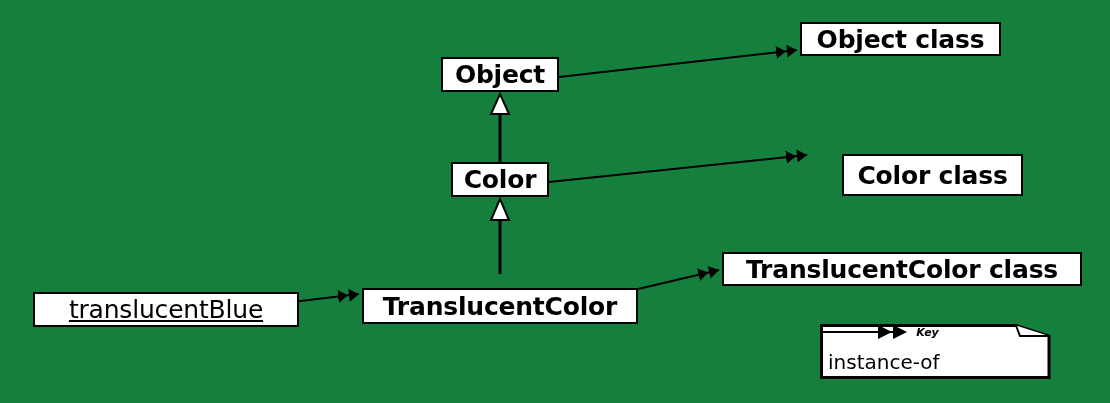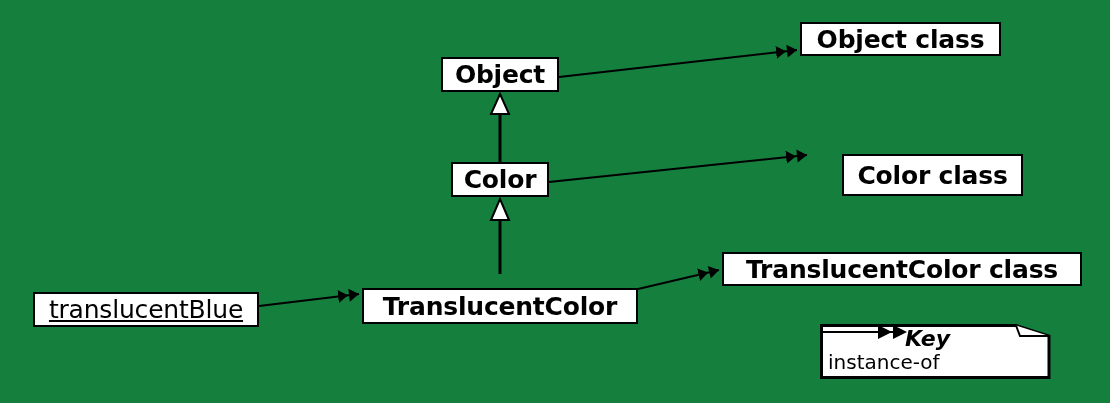--- a/index.html
+++ b/index.html
@@ -49,21 +49,21 @@
     text-underline-offset: 2px;
   }
 
   
   #node-object        { left: 441px; top: 57px;  width: 118px; height: 35px; }
   #node-object-class  { left: 800px; top: 22px;  width: 201px; height: 34px; }
   #node-color         { left: 451px; top: 162px; width: 98px;  height: 35px; }
   #node-color-class   { left: 810px; top: 154px; width: 181px; height: 42px; margin-left: 32px; }
   #node-tcolor        { left: 362px; top: 274px; width: 276px; height: 36px; margin-top: 14px; }
   #node-tcolor-class  { left: 722px; top: 252px; width: 360px; height: 34px; text-align: center; }
-  #node-tblue         { left: 33px;  top: 292px; width: 226px; height: 35px; }
+  #node-tblue         { left: 33px;  top: 292px; width: 266px; height: 35px; }
 
   #node-object .node-label       { font-size: 25px; }
   #node-object-class .node-label { font-size: 25px; }
   #node-color .node-label        { font-size: 25px; }
   #node-color-class .node-label  { font-size: 25px; }
   #node-tcolor .node-label       { font-size: 25px; }
   #node-tcolor-class .node-label { font-size: 25px; }
   #node-tblue .node-label        { font-size: 25px; }
 
   
@@ -79,21 +79,21 @@
     position: absolute;
     left: 0;
     top: 0;
   }
   .key-title {
     position: absolute;
     left: 0;
     top: 2px;
     width: 215px;
     text-align: center;
-    font-size: 22px;
+    font-size: 11px;
     font-weight: bold;
     font-style: italic;
     color: #000000;
   }
   .key-row {
     position: absolute;
     left: 8px;
     top: 26px;
     font-size: 20px;
     color: #000000;

